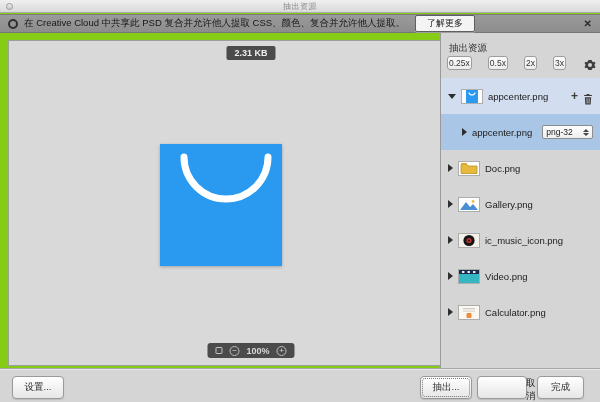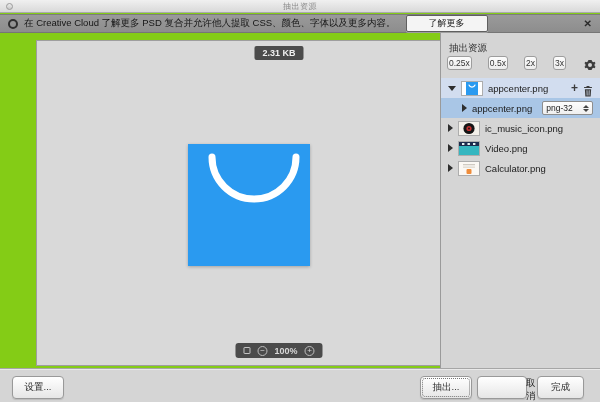--- a/index.html
+++ b/index.html
@@ -28,28 +28,28 @@
     background:linear-gradient(#9a9a9a,#8d8d8d);
     border-top:1px solid #7c7c7c; border-bottom:1px solid #767676;
     display:flex; align-items:center; padding:0 8px; gap:6px;
   }
   .cc-icon {
     width:10px; height:10px; border-radius:50%; border:2px solid #2f2f2f; flex:0 0 auto;
   }
   .notif-text { font-size:9.5px; color:#161616; white-space:nowrap; }
   .learn-more {
     font-family:inherit; font-size:9px; color:#222; background:#f4f4f4;
-    border:1px solid #5f5f5f; border-radius:2px; padding:1px 22px; margin-left:4px;
+    border:1px solid #5f5f5f; border-radius:2px; padding:1px 11px; margin-left:4px;
     box-shadow:0 1px 0 rgba(255,255,255,.3);
   }
   .notif-close { margin-left:auto; font-size:10px; font-weight:bold; color:#2a2a2a; cursor:default; }
   
   .canvas {
     position:absolute; left:8px; top:40px; width:486px; height:326px;
-    background:#d9d9d9; border:1px solid #9e9e9e;margin-left:28px;
+    background:#d9d9d9; border:1px solid #9e9e9e;
   }
   .size-badge {
     position:absolute; top:5px; left:50%; transform:translateX(-50%);
     background:#4b4b4b; color:#f0f0f0; font-size:9px; font-weight:bold;
     padding:2px 8px; border-radius:2px;
   }
   .preview {
     position:absolute; left:151px; top:103px; width:122px; height:122px;
     background:#2a9af0; box-shadow:0 1px 3px rgba(0,0,0,.25);
   }
@@ -71,21 +71,21 @@
   }
   .panel-title { position:absolute; left:8px; top:9px; font-size:9.5px; color:#2e2e2e; }
   .scale-row { position:absolute; left:6px; top:23px; right:4px; display:flex; align-items:center; gap:16px; }
   .scale-btn {
     flex:1 1 auto; height:14px; font-family:inherit; font-size:8.5px; color:#333;
     background:linear-gradient(#fdfdfd,#ececec); border:1px solid #9d9d9d; border-radius:3px;
     padding:0;
   }
   .gear { flex:0 0 auto; width:12px; height:12px; margin-left:2px; }
   .asset-list { position:absolute; left:0; top:45px; right:0; }
-  .row { height:20px; display:flex; align-items:center; gap:5px; padding:0 7px; }
+  .row { height:36px; display:flex; align-items:center; gap:5px; padding:0 7px; }
   .row.selected { background:#d2ddef; }
   .row.subrow { background:#a9c6e6; padding-left:21px; }
   .tri { width:0; height:0; flex:0 0 auto; }
   .tri.down { border-left:4px solid transparent; border-right:4px solid transparent; border-top:5px solid #2e2e2e; }
   .tri.right { border-top:4px solid transparent; border-bottom:4px solid transparent; border-left:5px solid #2e2e2e; }
   .thumb {
     flex:0 0 auto; width:22px; height:15px; background:#fff; border:1px solid #adadad;
     display:flex; align-items:center; justify-content:center; overflow:hidden;
   }
   .aname { font-size:9.5px; color:#1b1b1b; white-space:nowrap; }
@@ -125,21 +125,21 @@
 
 <div class="window">
 
   <div class="titlebar">
     <span class="traffic-light"></span>
     <span class="win-title">抽出资源</span>
   </div>
 
   <div class="notifbar">
     <span class="cc-icon"></span>
-    <span class="notif-text">在 Creative Cloud 了解更多 PSD 复合并允许他人提取 CSS、颜色、字体以及更多内容。</span>
+    <span class="notif-text">在 Creative Cloud 中共享此 PSD 复合并允许他人提取 CSS、颜色、复合并允许他人提取。</span>
     <button class="learn-more">了解更多</button>
     <span class="notif-close">✕</span>
   </div>
 
   <div class="canvas">
     <div class="size-badge">2.31 KB</div>
     <div class="preview">
       <svg width="122" height="122" viewBox="0 0 122 122">
         <path d="M24 13 A42 42 0 0 0 108 13" fill="none" stroke="#ffffff" stroke-width="7" stroke-linecap="round"></path>
       </svg>
@@ -193,21 +193,42 @@
         <span class="spacer"></span>
         <span class="format-dd">
           <span class="format-label">png-32</span>
           <span class="stepper">
               <i class="up"></i>
               <i class="dn"></i>
             </span>
         </span>
       </div>
 
-
+      <div class="row">
+        <span class="tri right"></span>
+        <span class="thumb">
+          <svg width="20" height="13" viewBox="0 0 20 13">
+              <path d="M2 2.5h6l1.5 1.5H18v7.5H2z" fill="#e7b93c" stroke="#b9922a" stroke-width="0.8"></path>
+              <rect x="2" y="1" width="6" height="2" rx="0.5" fill="#d9a832"></rect>
+            </svg>
+        </span>
+        <span class="aname">Doc.png</span>
+      </div>
+
+      <div class="row">
+        <span class="tri right"></span>
+        <span class="thumb">
+          <svg width="20" height="13" viewBox="0 0 20 13">
+              <rect width="20" height="13" fill="#fff"></rect>
+              <circle cx="14" cy="3.5" r="1.4" fill="#f0c040"></circle>
+              <path d="M1 12L7 4l4 5 3-3 5 6z" fill="#4a8fd4"></path>
+            </svg>
+        </span>
+        <span class="aname">Gallery.png</span>
+      </div>
 
       <div class="row">
         <span class="tri right"></span>
         <span class="thumb">
           <svg width="20" height="13" viewBox="0 0 20 13">
               <rect width="20" height="13" fill="#f3f0ea"></rect>
               <circle cx="10" cy="6.5" r="5.6" fill="#151515"></circle>
               <circle cx="10" cy="6.5" r="2.6" fill="#c23030"></circle>
               <circle cx="10" cy="6.5" r="0.9" fill="#151515"></circle>
             </svg>

